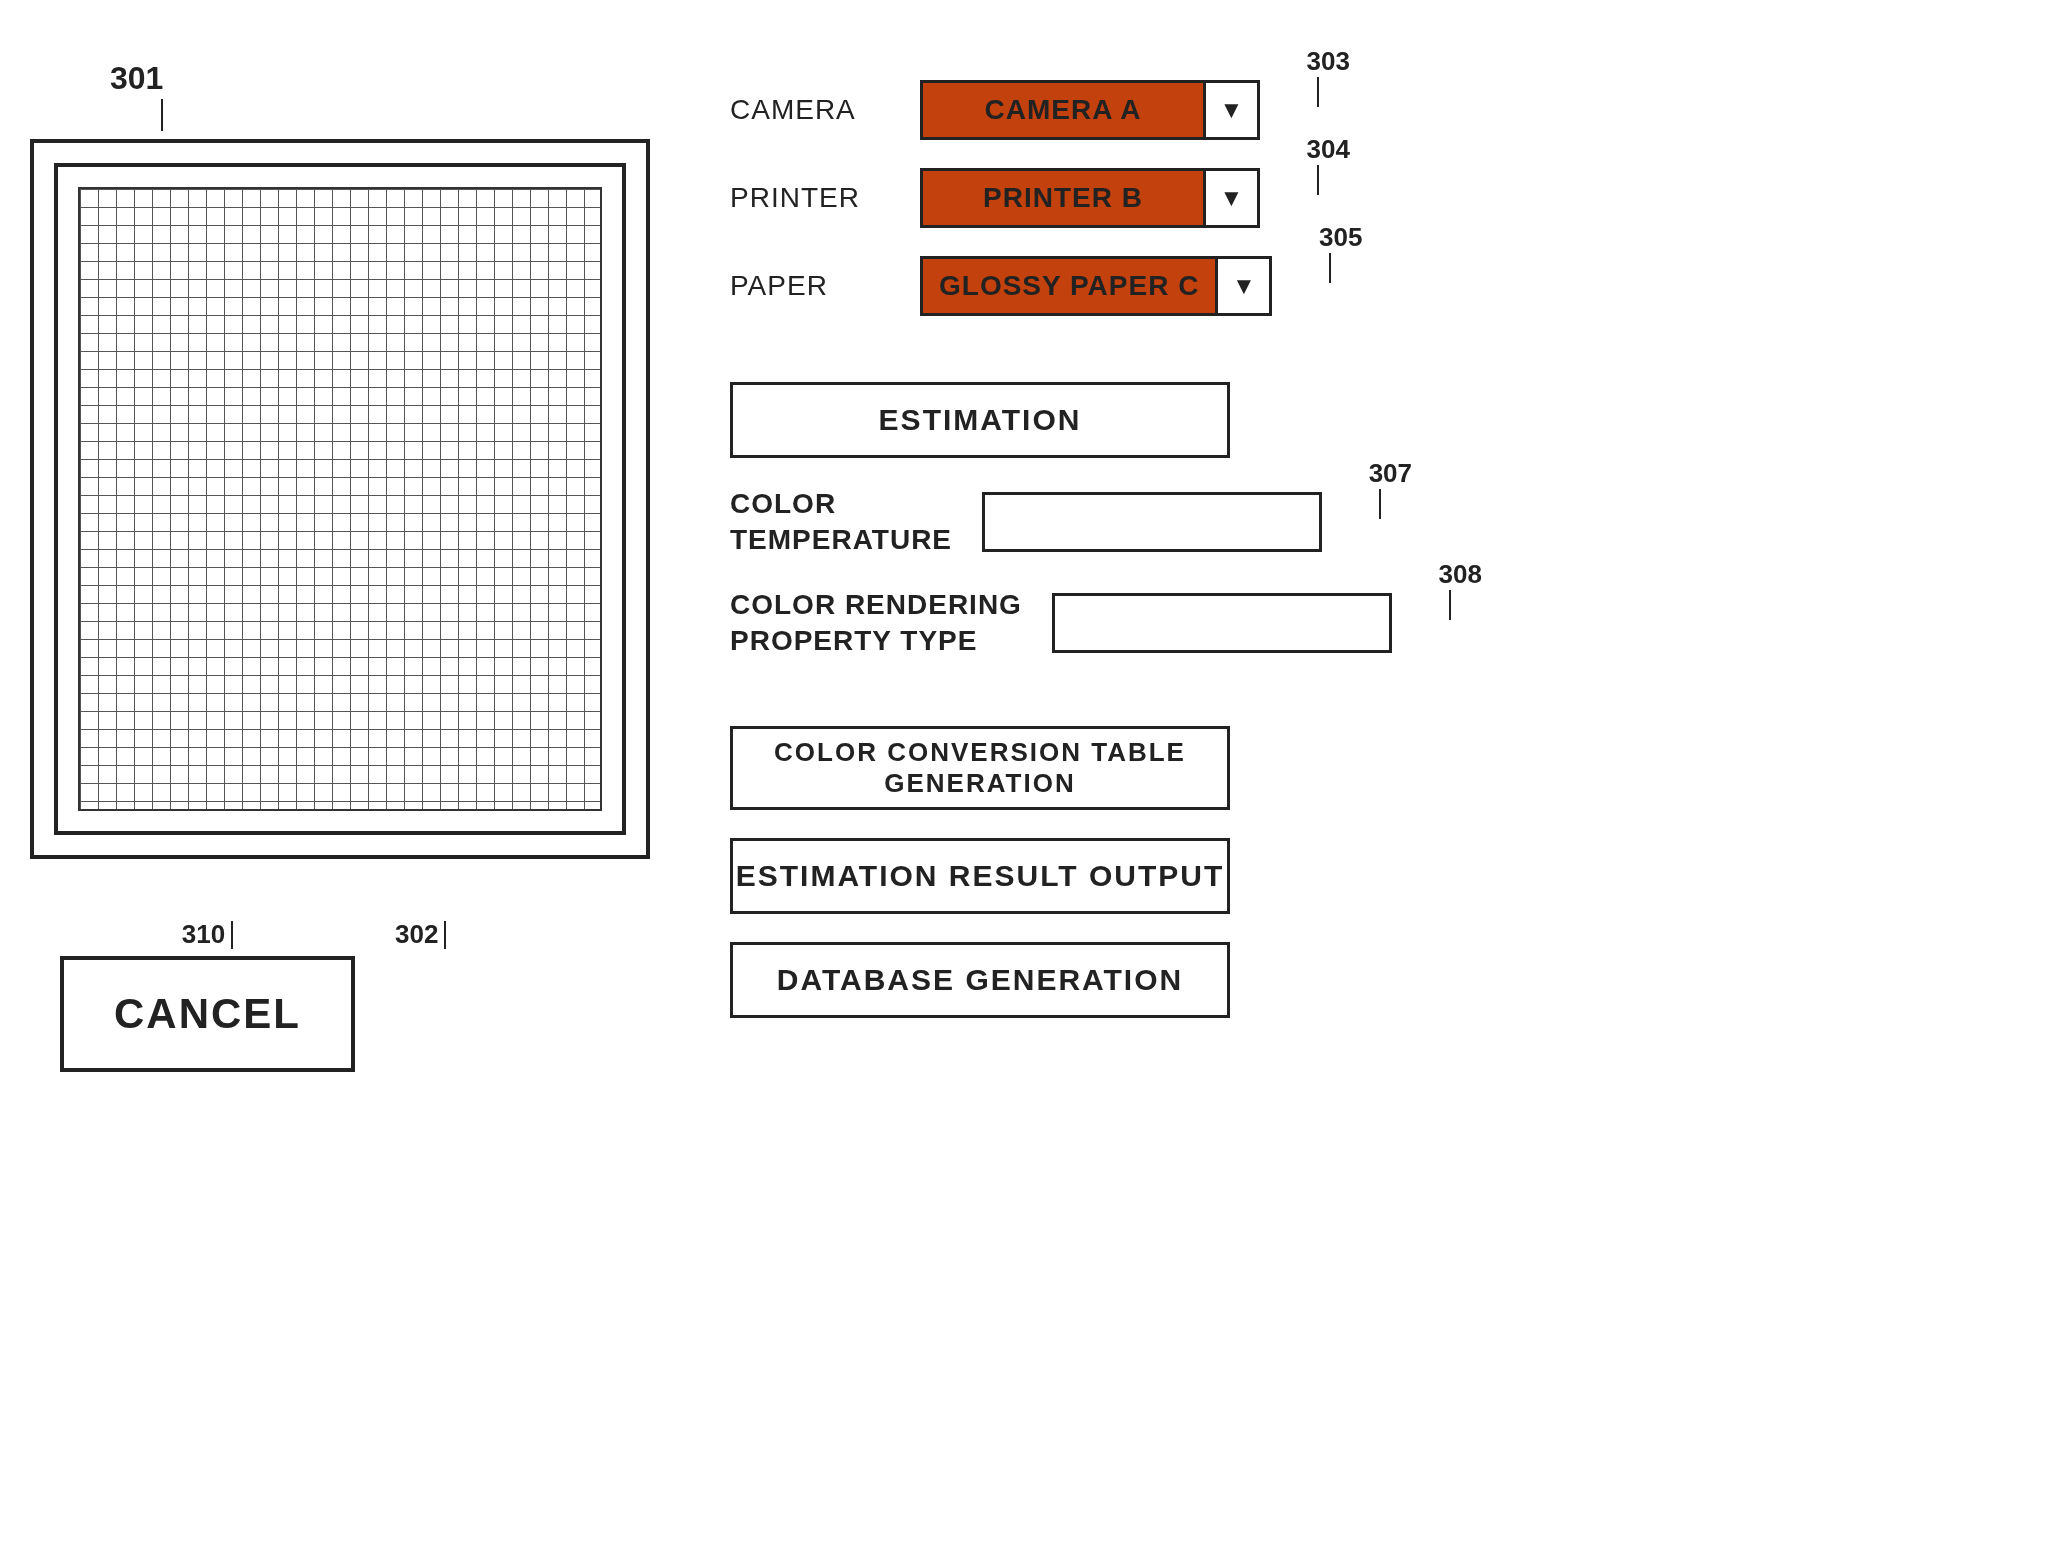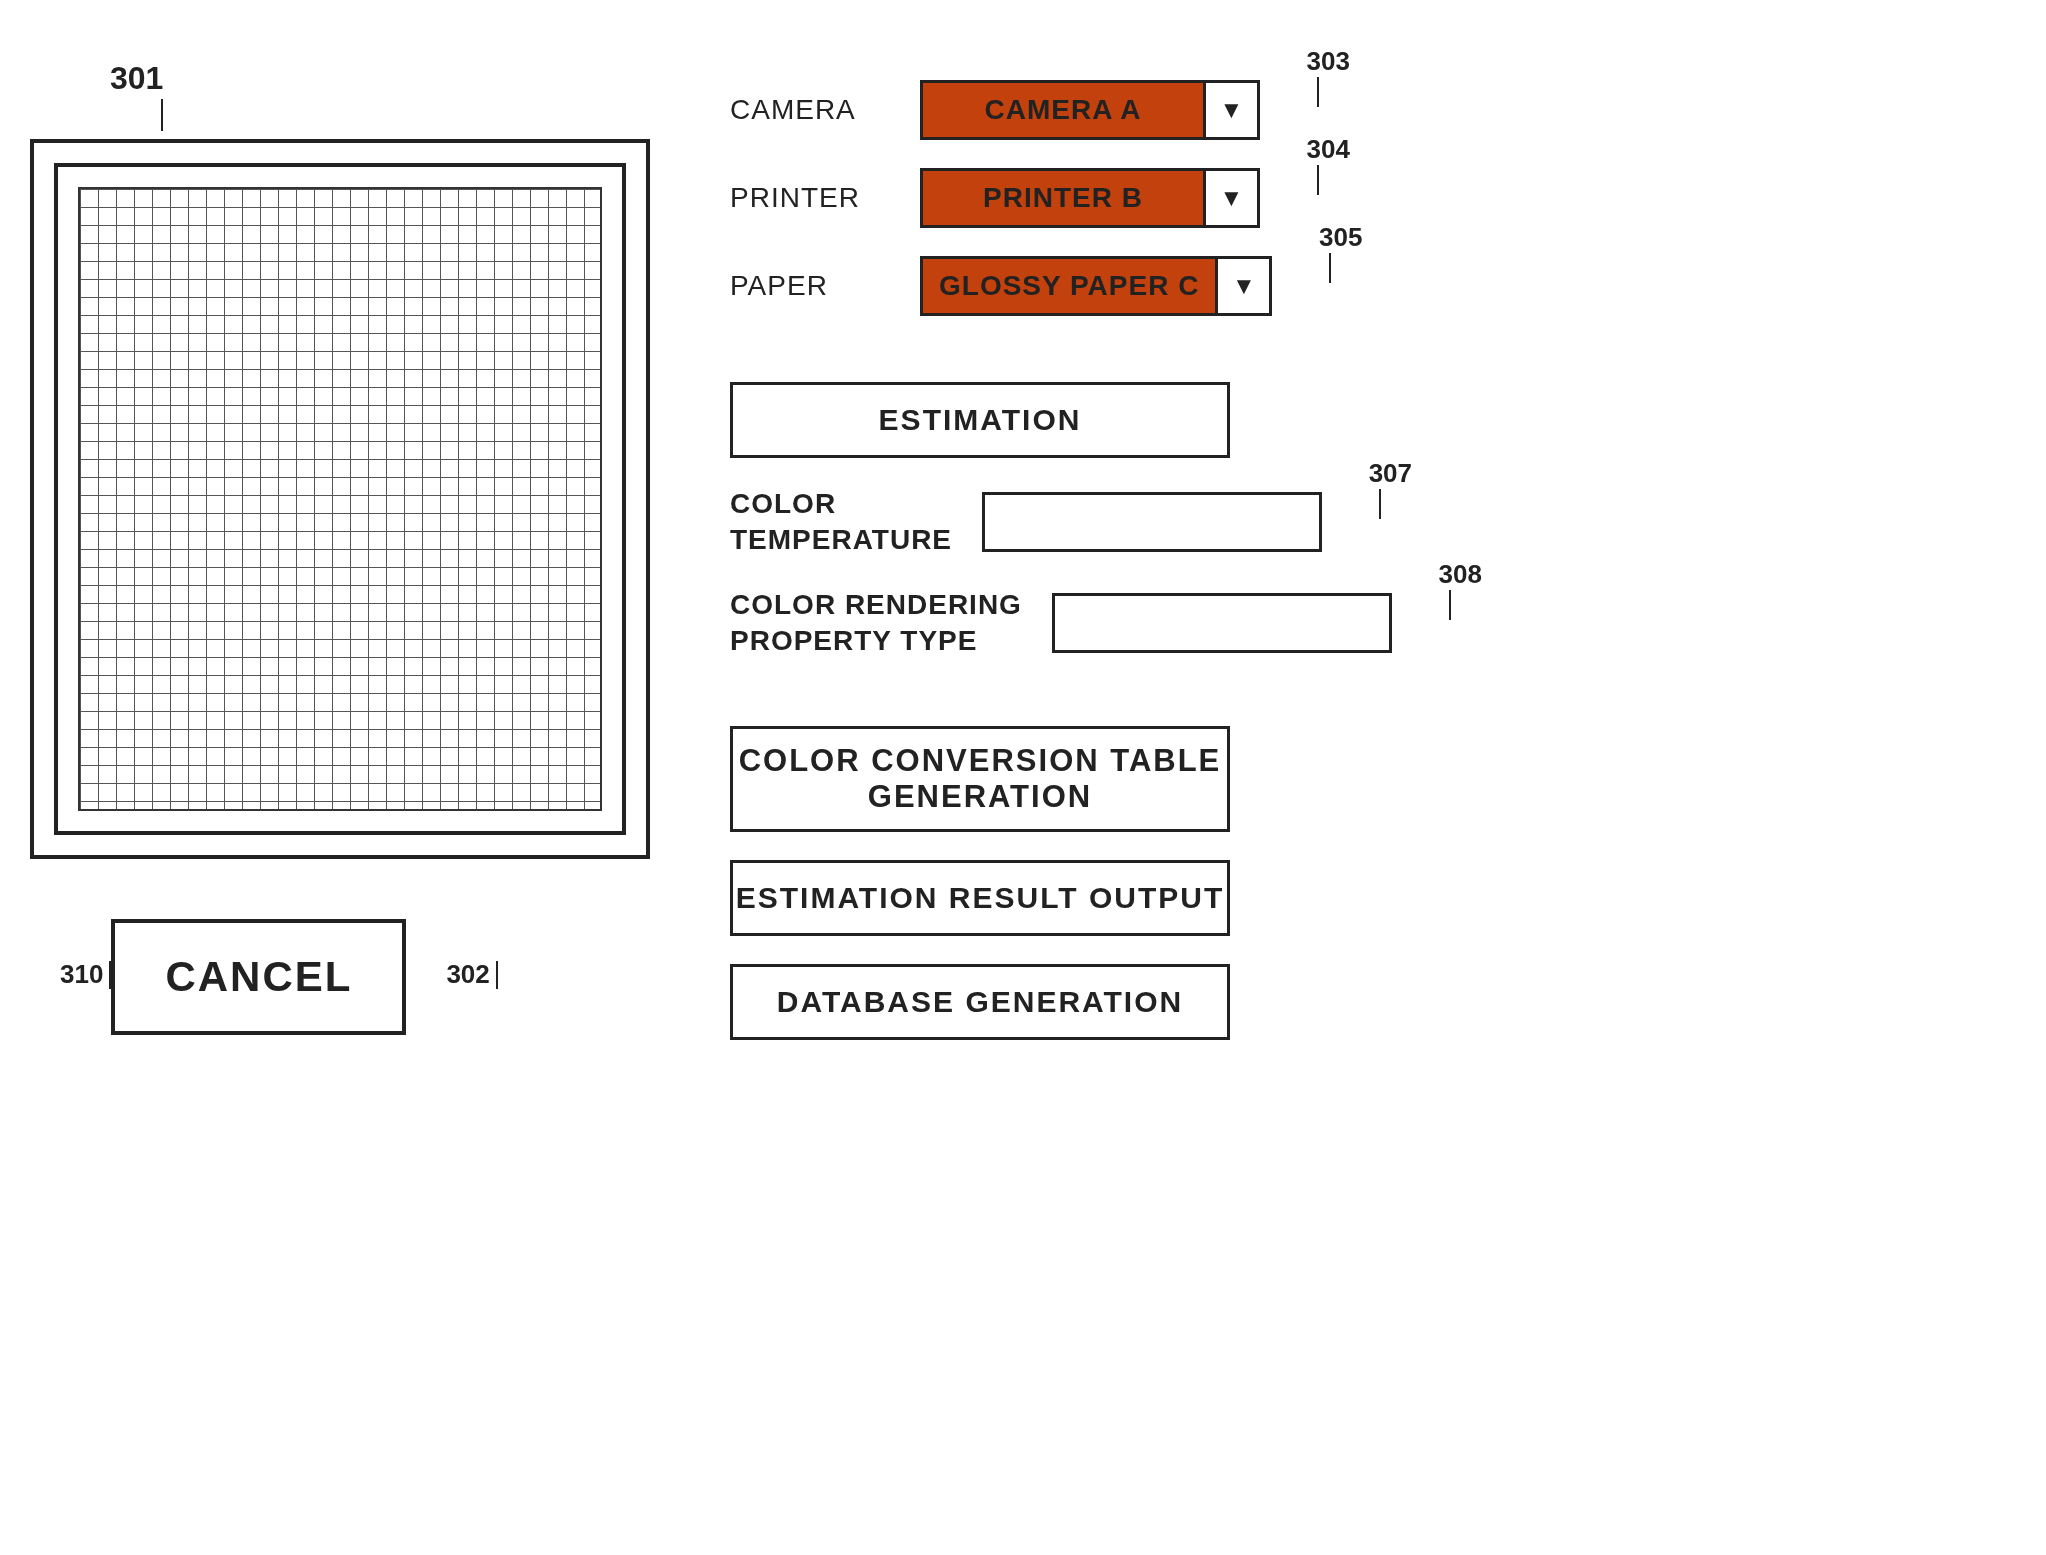--- a/index.html
+++ b/index.html
@@ -77,23 +77,22 @@
       letter-spacing: 2px;
       color: #222;
       padding: 30px 50px;
       cursor: pointer;
       min-width: 220px;
       text-align: center;
     }
 
     .btn-wrapper {
       display: flex;
-      flex-direction: row;
-      align-items: center;
-      justify-content: flex-end;
+      flex-direction: column;
+      align-items: center;
     }
 
     
     .right-panel {
       display: flex;
       flex-direction: column;
       gap: 28px;
       padding-top: 20px;
       flex: 1;
     }
@@ -306,21 +305,21 @@
           <span style="font-size:26px;font-weight:bold;color:#222;">308</span>
           <div style="width:2px;height:30px;background:#222;margin-left:10px;"></div>
         </div>
       </div>
     </div>
 
     <div class="section-divider"></div>
 
     <div style="position:relative;display:inline-block;">
       
-      <button class="btn-wide" style="font-size:31px;padding:14px 0;">COLOR CONVERSION TABLE GENERATION</button>
+      <button class="btn-wide" style="font-size:26px;padding:8px 0;">COLOR CONVERSION TABLE GENERATION</button>
     </div>
 
     <div style="position:relative;display:inline-block;">
       
       <button class="btn-wide">ESTIMATION RESULT OUTPUT</button>
     </div>
 
     <div style="position:relative;display:inline-block;">
       
       <button class="btn-wide">DATABASE GENERATION</button>

